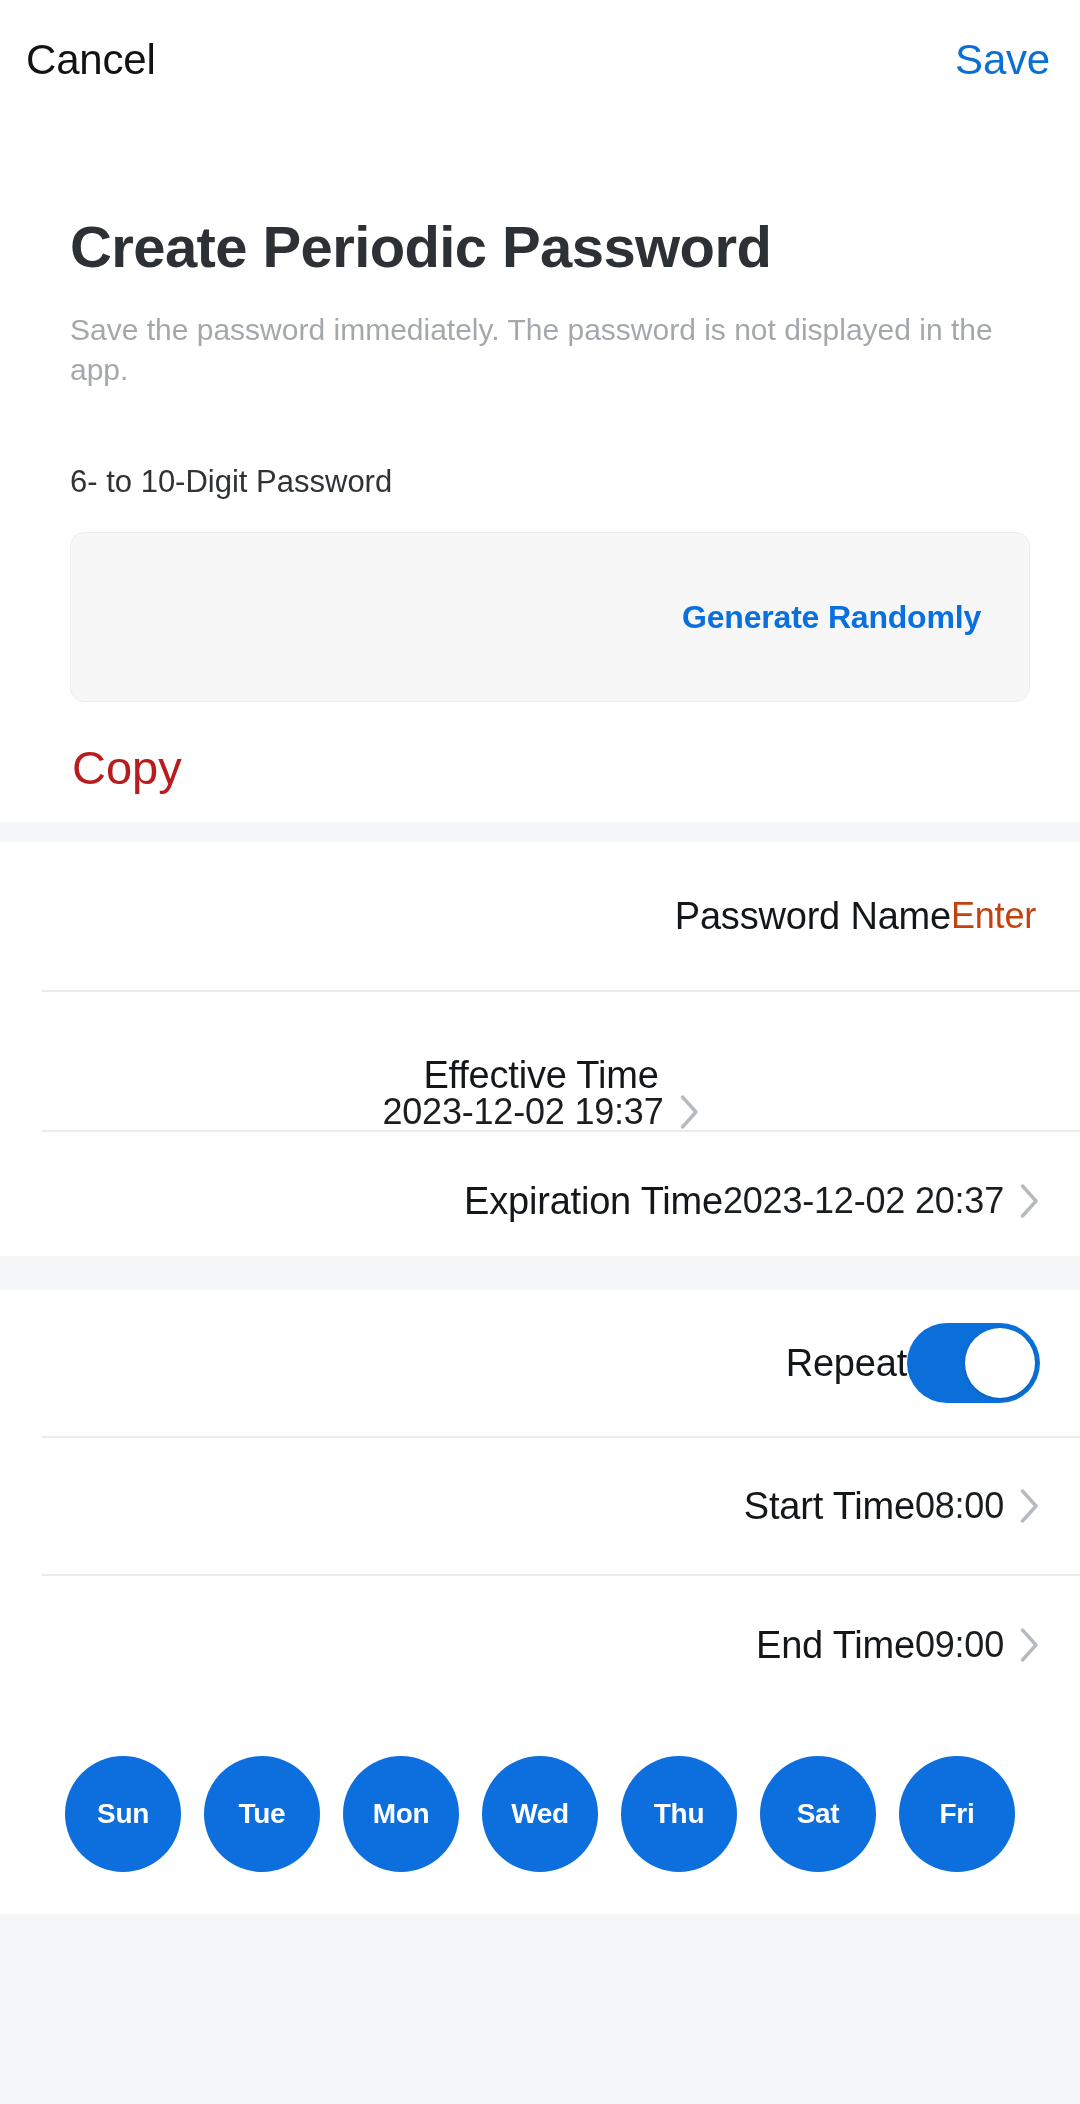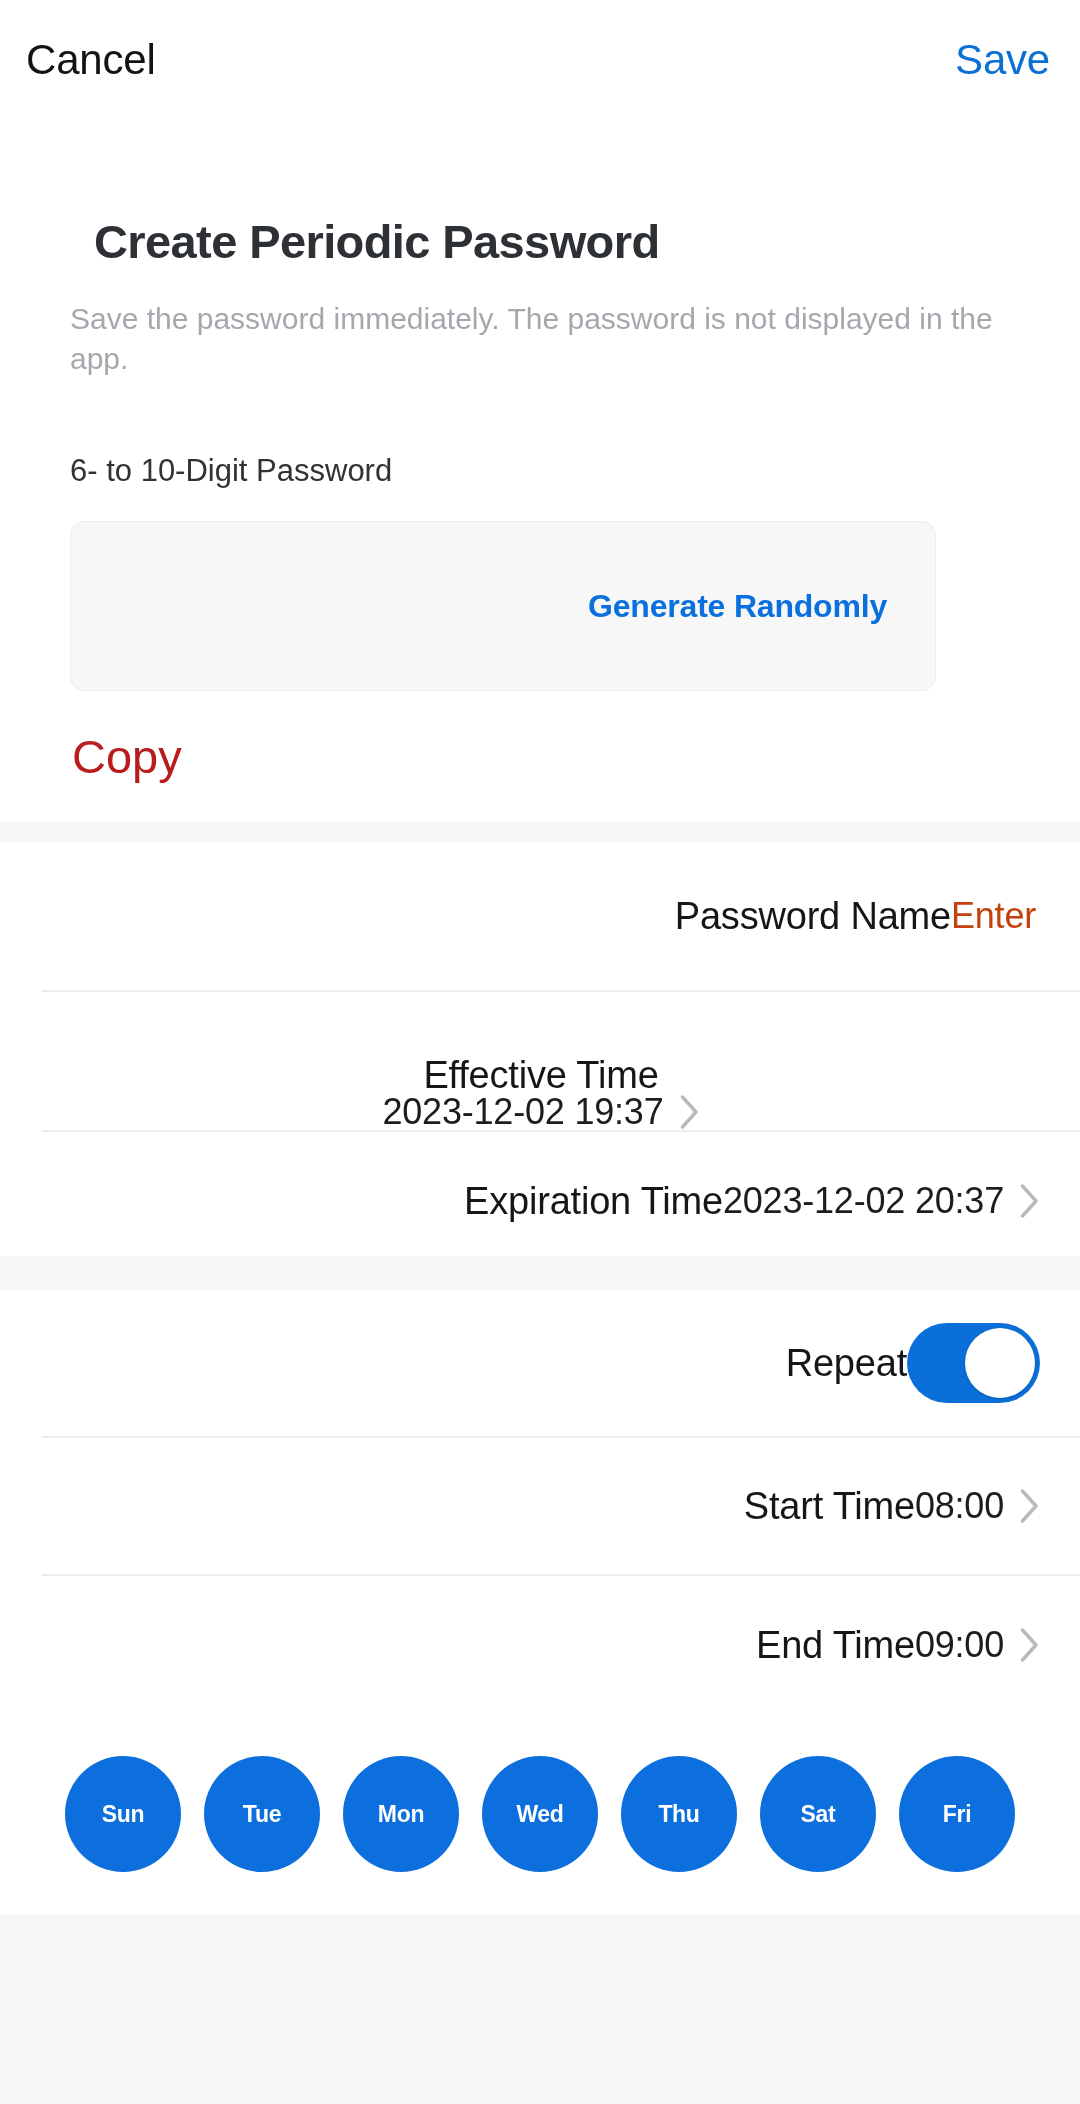--- a/index.html
+++ b/index.html
@@ -34,37 +34,36 @@
   }
 
   
   .hero {
     position:absolute; top:112px; left:0;
     width:1080px; height:710px;
     background:#ffffff;
     padding:0 70px;
   }
   .hero h1 {
-    font-size:47px; font-weight:bold; color:#2d3034;
+    font-size:58px; font-weight:bold; color:#2d3034;
     letter-spacing:-0.6px; line-height:1;
     padding-top:106px;
-    margin-left:24px;
   }
   .hero .sub {
     font-size:30px; color:#a4a8ad; line-height:1.34;
     padding-top:34px; max-width:990px;
   }
   .hero .fieldlabel {
     font-size:31px; color:#2f3236; line-height:1;
     padding-top:76px;
   }
   .pwdbox {
     position:relative;
     margin-top:35px;
-    width:866px; height:170px;
+    width:960px; height:170px;
     background:#f7f7f8;
     border:1.5px solid #eceded;
     border-radius:14px;
     display:flex; align-items:center; justify-content:flex-end;
     padding-right:48px;
   }
   .pwdbox .genlink {
     font-size:32px; font-weight:bold; color:#0a70dd; letter-spacing:-0.2px;
   }
   .copylink {
@@ -128,21 +127,21 @@
     width:1080px;
     display:flex; align-items:center; justify-content:center;
     gap:23px;
     padding:42px 0 42px 0;
   }
   .day {
     width:116px; height:116px;
     border-radius:50%;
     background:#0d6ede;
     color:#ffffff;
-    font-size:23px; font-weight:bold; letter-spacing:-0.3px;
+    font-size:28px; font-weight:bold; letter-spacing:-0.3px;
     display:flex; align-items:center; justify-content:center;
     flex:none;
   }
 </style>
 </head>
 <body>
 
 <div class="screen">
 
   <div class="topbar">

